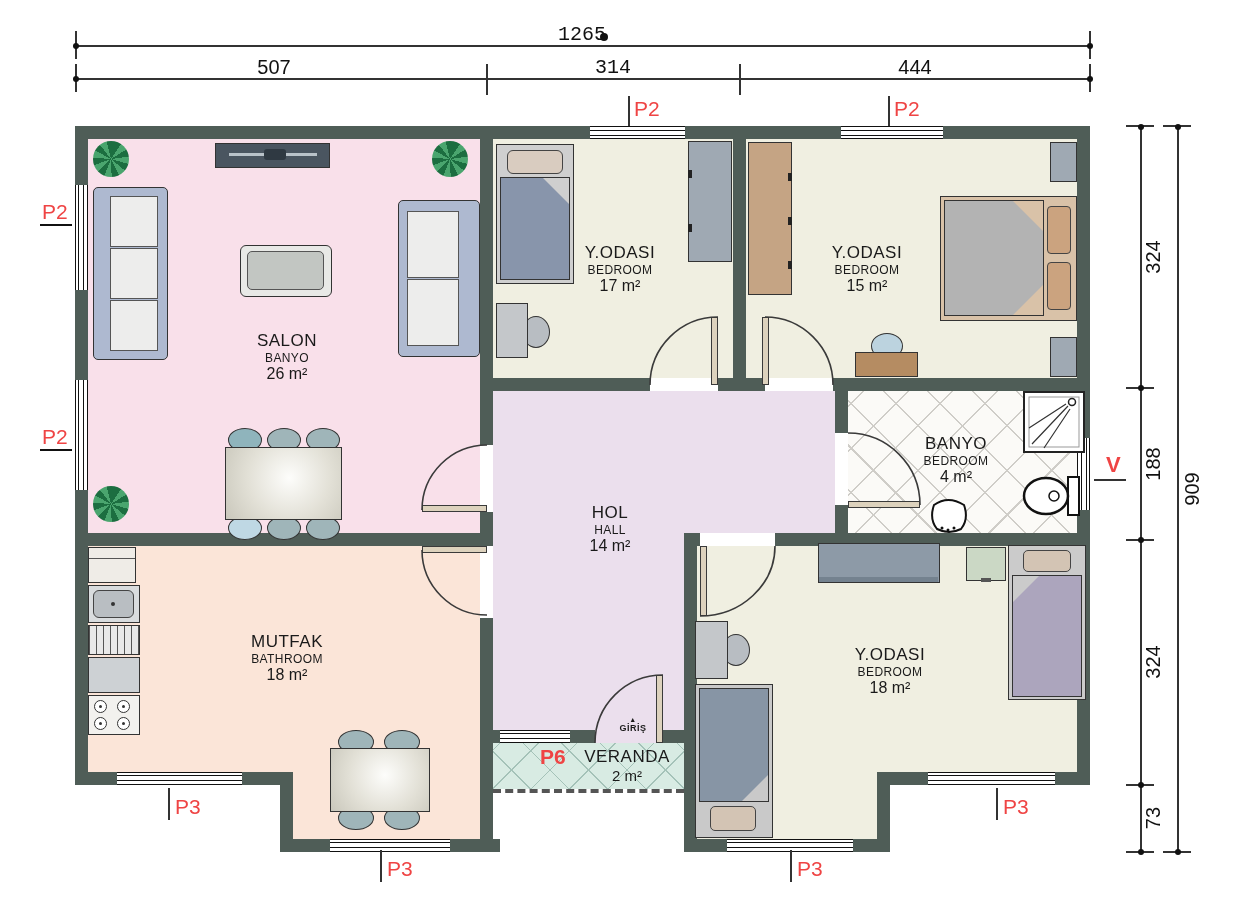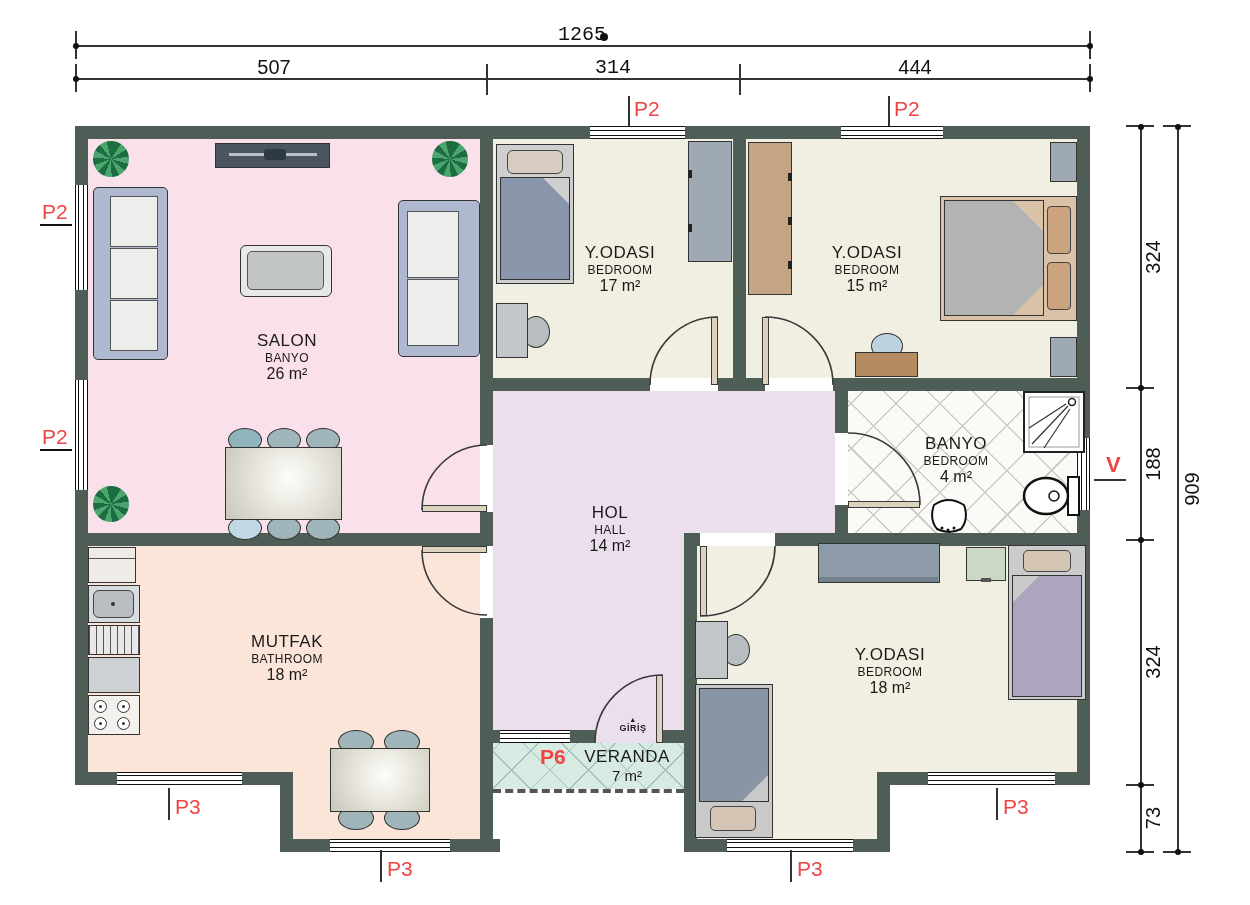--- a/index.html
+++ b/index.html
@@ -273,21 +273,21 @@
     <div class="rtype">BATHROOM</div>
     <div class="rarea">18 m²</div>
   </div>
   <div class="rlabel" style="left:890px;top:645px;">
     <div class="rname">Y.ODASI</div>
     <div class="rtype">BEDROOM</div>
     <div class="rarea">18 m²</div>
   </div>
   <div class="rlabel" style="left:627px;top:747px;">
     <div class="rname">VERANDA</div>
-    <div class="rarea" style="font-size:15px;">7 m²</div>
+    <div class="rarea" style="font-size:15px;">2 m²</div>
   </div>
   <div class="giris" style="left:633px;top:717px;">
     <span class="arrow">▲</span>
     <span>GİRİŞ</span>
   </div>
 
   <div class="dline" style="left:628px;top:96px;width:2px;height:30px;"></div>
   <span class="wlabel" style="left:634px;top:97px;">P2</span>
   <div class="dline" style="left:888px;top:96px;width:2px;height:30px;"></div>
   <span class="wlabel" style="left:894px;top:97px;">P2</span>

